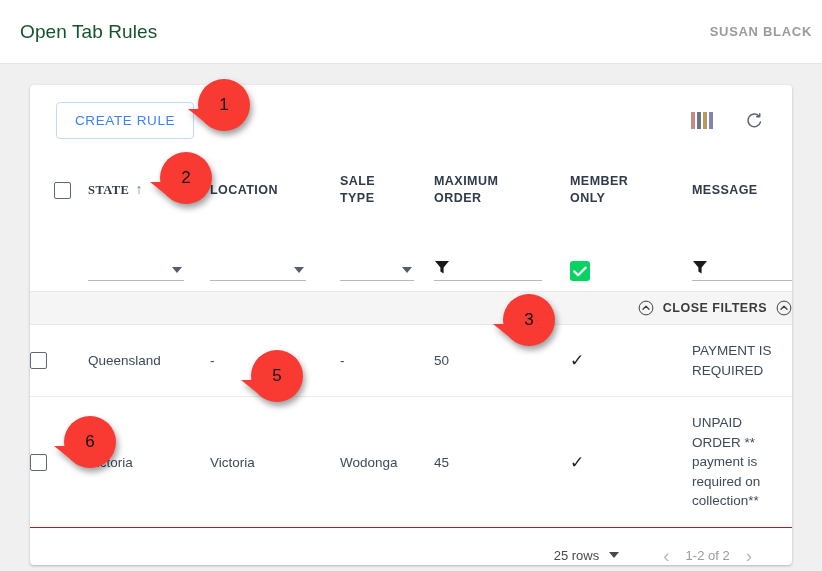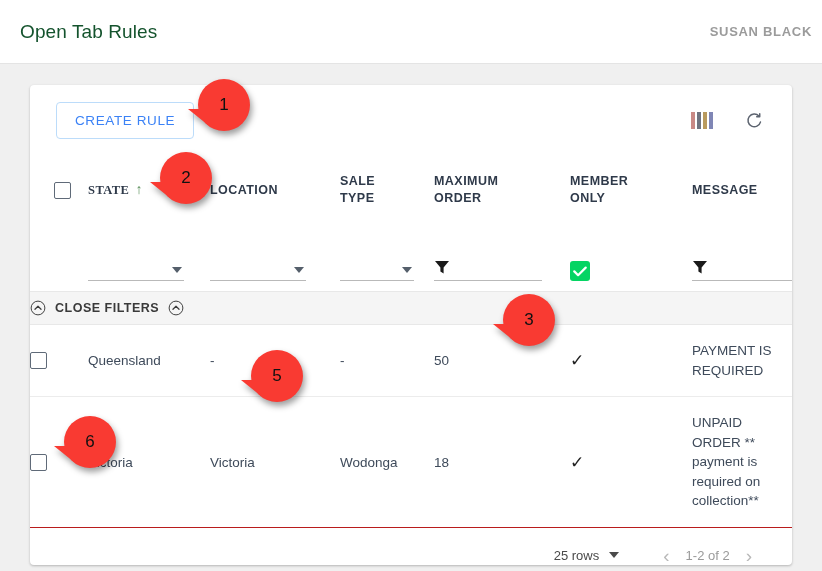--- a/index.html
+++ b/index.html
@@ -90,21 +90,21 @@
     width: 20px; height: 20px; border-radius: 3px; background: #05d463;
     display: flex; align-items: center; justify-content: center;
     cursor: pointer;
   }
   .green-check svg { display: block; }
 
   
   .filters-band {
     background: #f5f5f5;
     border-top: 1px solid #e8e8e8; border-bottom: 1px solid #e8e8e8;
-    height: 34px; display: flex; align-items: center; justify-content: flex-start;
+    height: 34px; display: flex; align-items: center; justify-content: flex-end;
     gap: 9px; cursor: pointer;
   }
   .filters-band .fb-label {
     font-size: 12.5px; font-weight: 700; color: #3a3a3a; letter-spacing: .5px;
   }
 
   
   tbody.data td {
     font-size: 13.5px; color: #3e4a5a; padding: 16px 0;
     border-bottom: 1px solid #ececec;
@@ -314,21 +314,21 @@
           </td>
           <td class="msg-cell">PAYMENT IS REQUIRED</td>
         </tr>
         <tr>
           <td class="col-chk">
             <span class="chk"></span>
           </td>
           <td>Victoria</td>
           <td>Victoria</td>
           <td>Wodonga</td>
-          <td>18</td>
+          <td>45</td>
           <td>
             <span class="tick">✓</span>
           </td>
           <td class="msg-cell">UNPAID ORDER ** payment is required on collection**</td>
         </tr>
       </tbody>
     </table>
 
     <div class="pager">
       <div class="rows-select">

